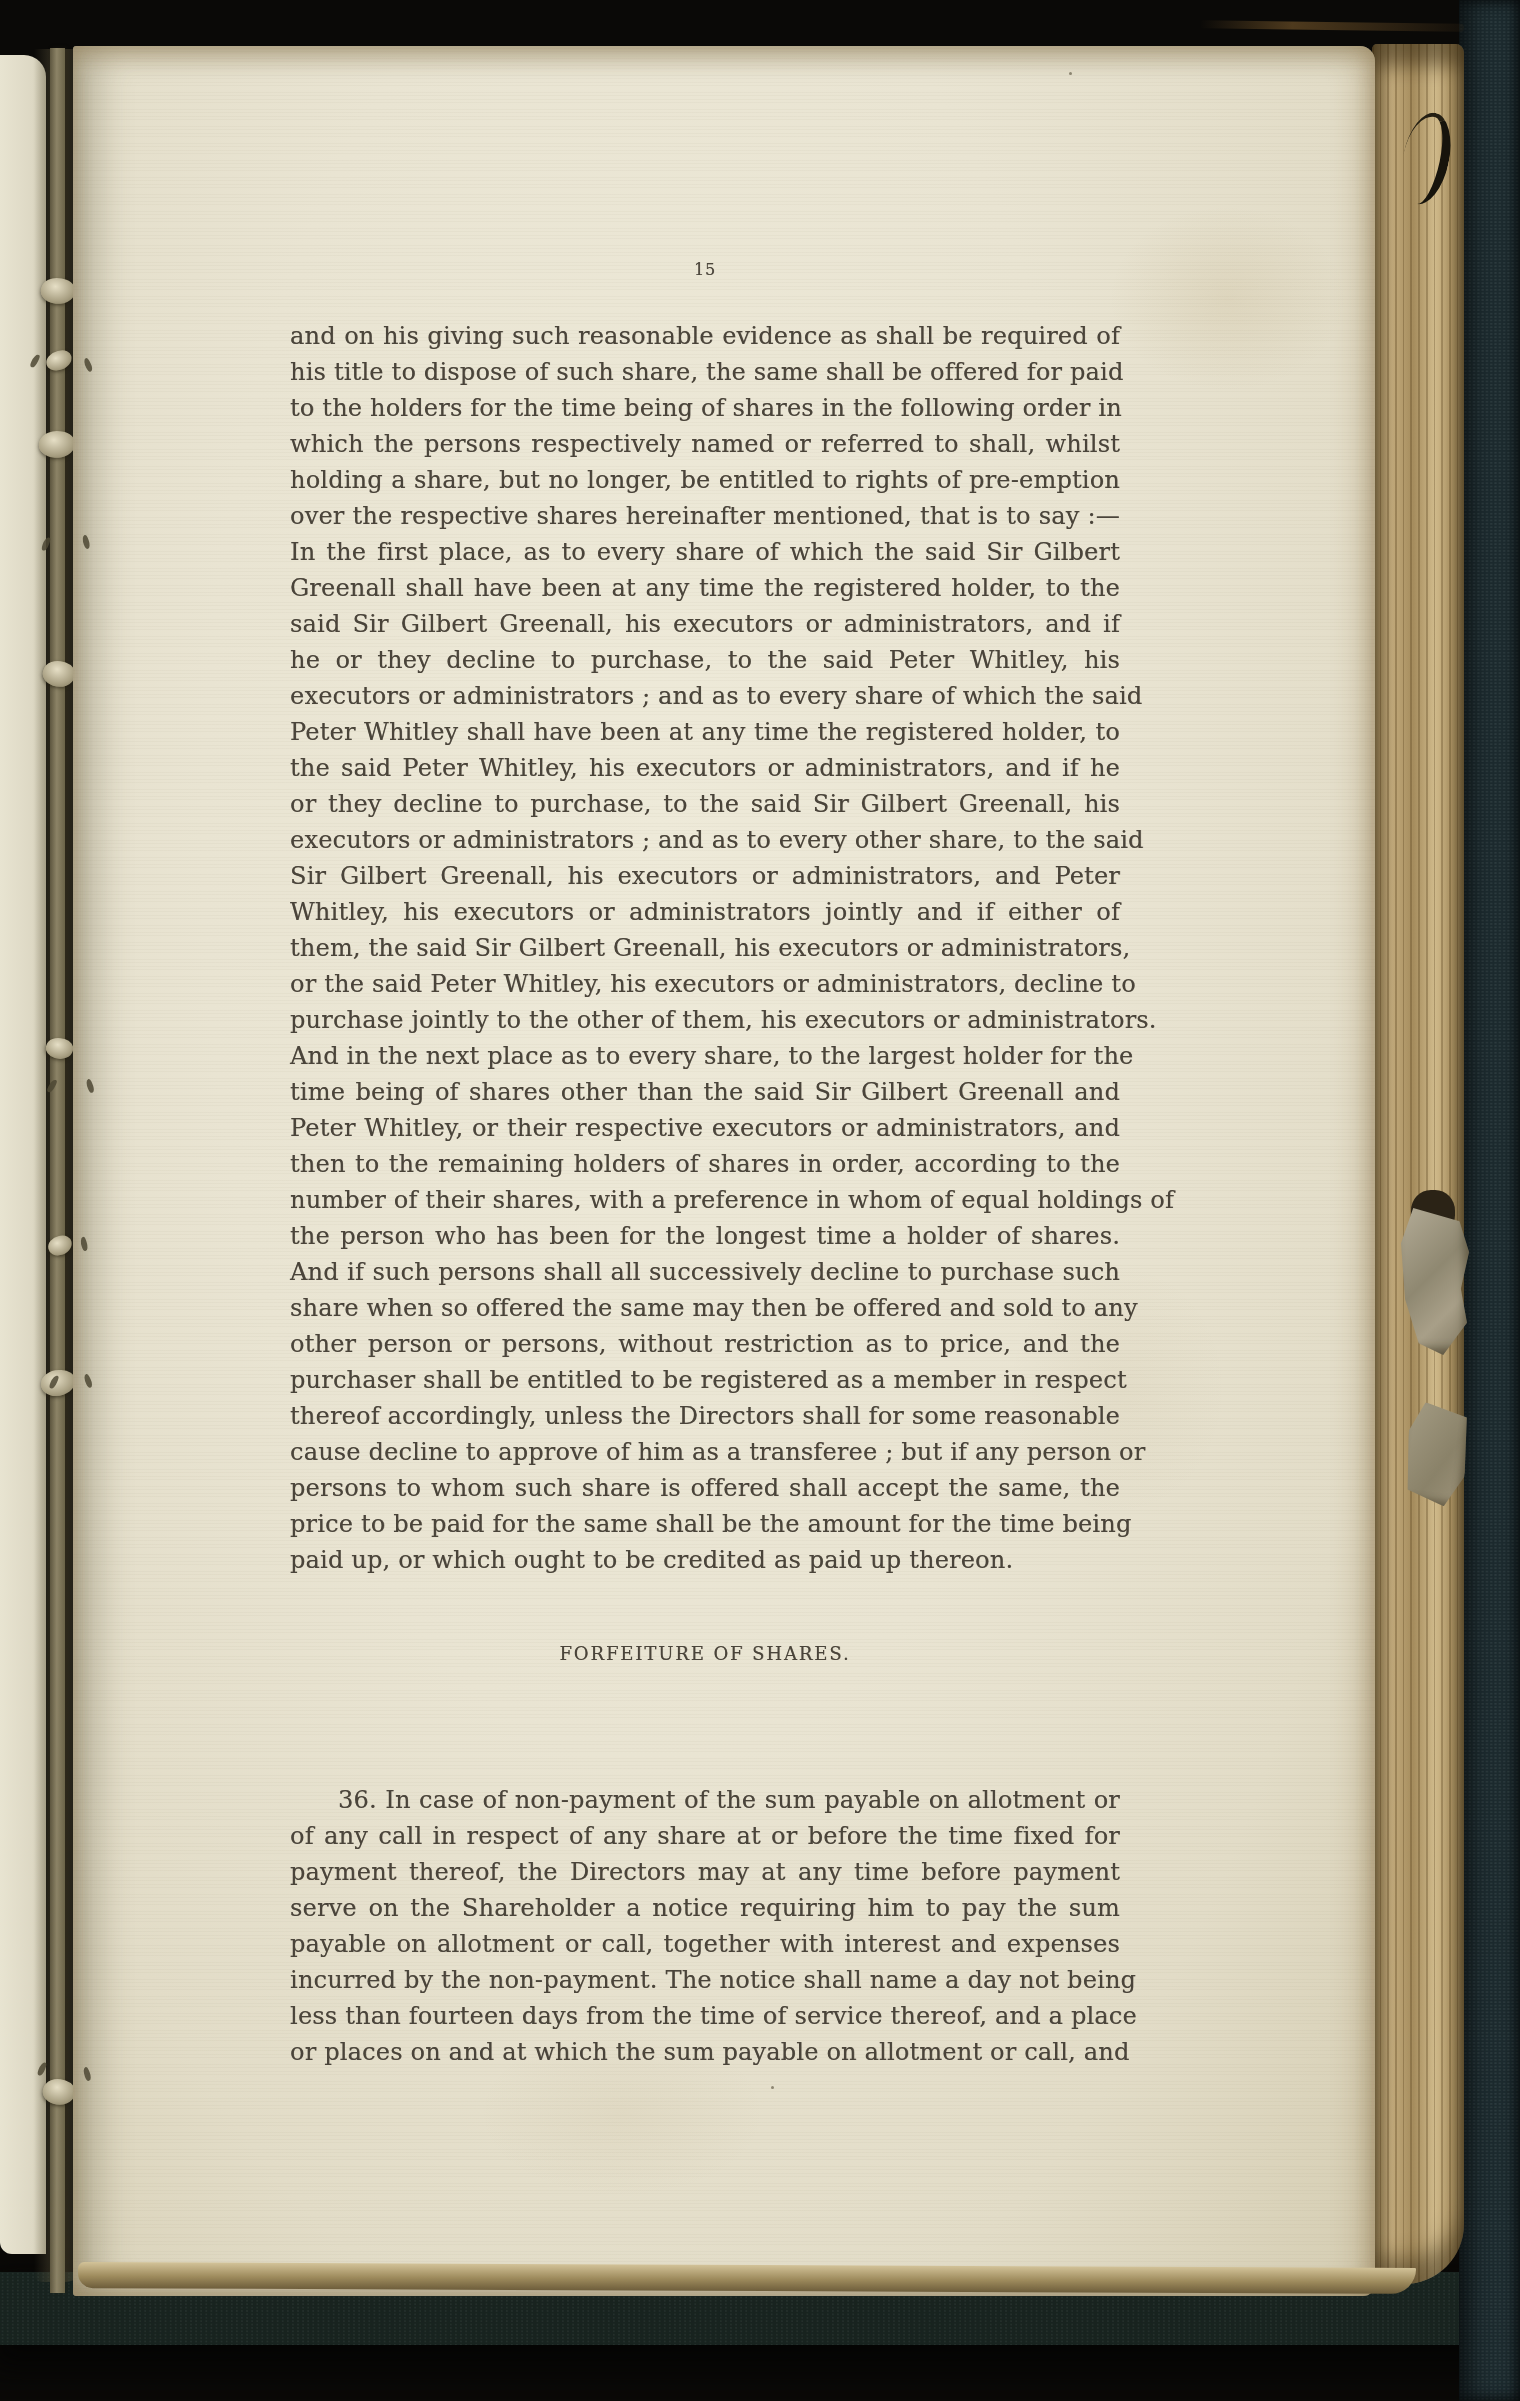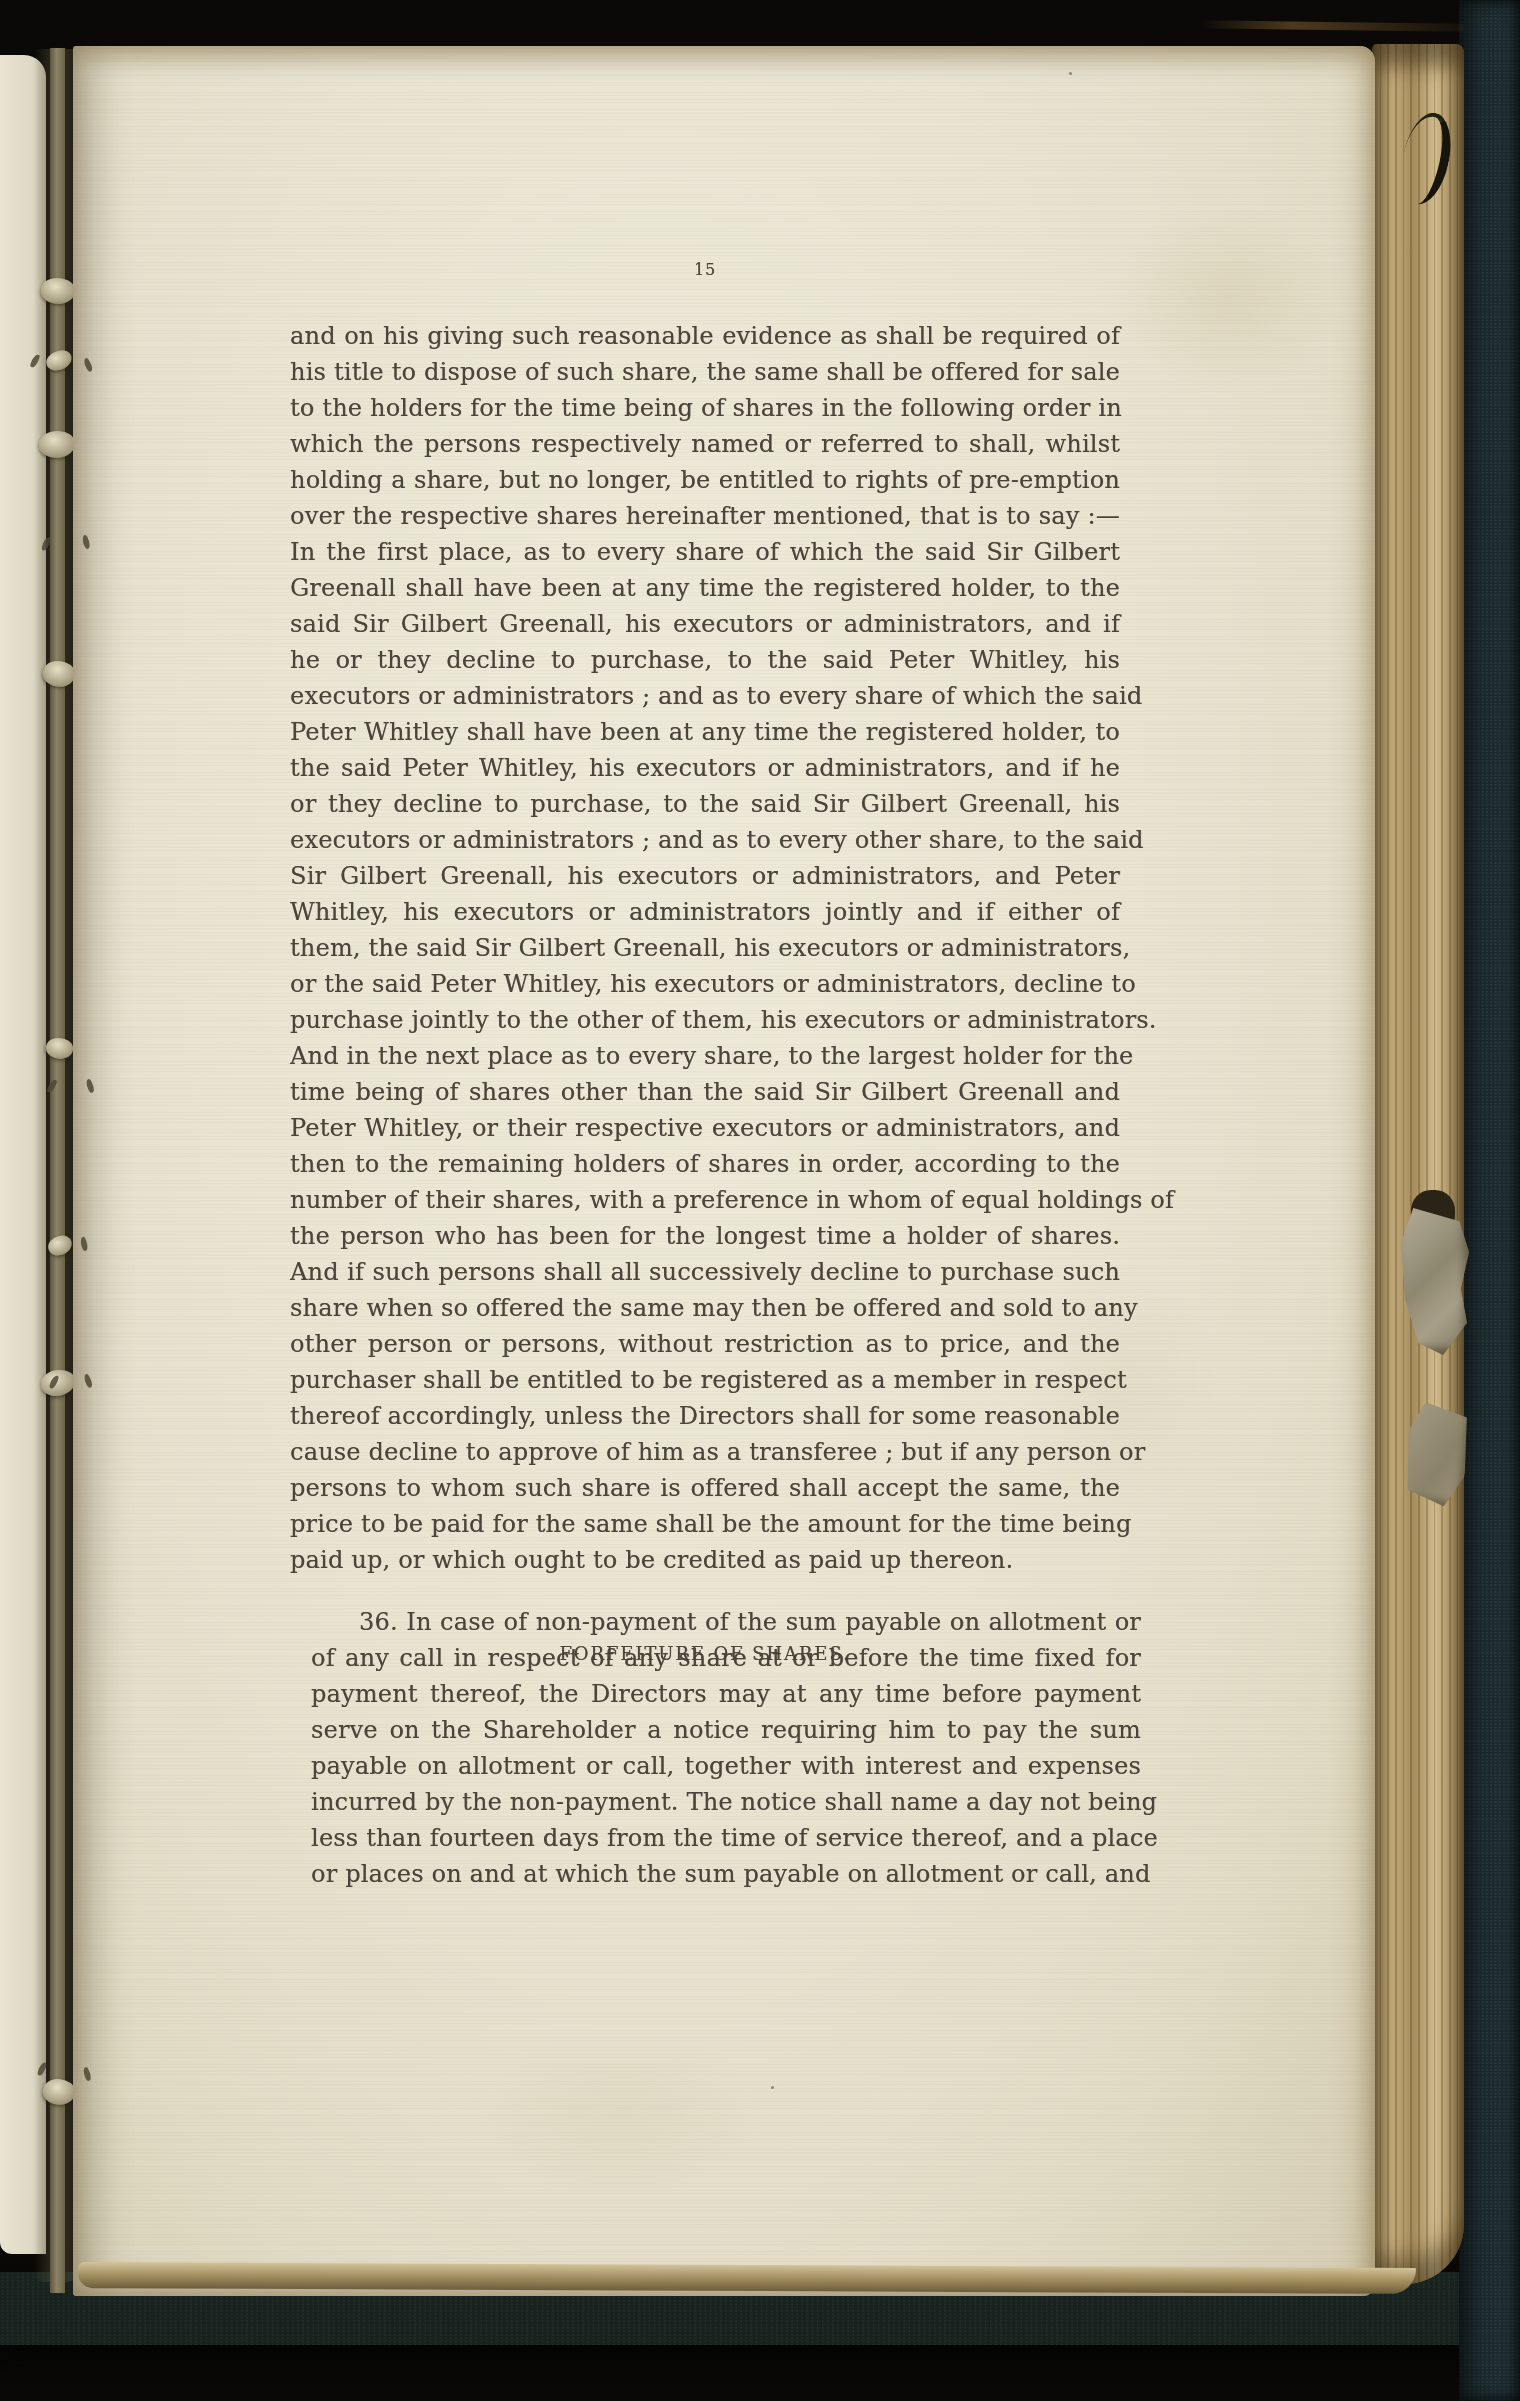--- a/index.html
+++ b/index.html
@@ -117,21 +117,21 @@
   .speck{position:absolute;width:3.4px;height:3.4px;border-radius:50%;background:rgba(70,60,40,.55);}
   
   .print{
     position:absolute;left:290px;width:830px;
     color:var(--ink,#4a443a);
     text-shadow:0.3px 0.3px 0.4px rgba(74,68,58,.55);
   }
   .page-number{top:252px;height:36px;line-height:36px;font-size:16px;
     text-align:center;letter-spacing:0.9px;}
   .body-block{top:318px;font-size:24px;}
-  .clause-block{top:1604px;font-size:24px;margin-left:21px;}
+  .clause-block{top:1782px;font-size:24px;}
   .tline{height:36px;line-height:36px;text-align:justify;text-align-last:justify;
     overflow:visible;white-space:nowrap;letter-spacing:0.2px;}
   .tline.no-just{text-align-last:left;}
   .tline.indent{padding-left:48px;}
   .section-heading{top:1635px;height:37px;line-height:37px;font-size:18px;
     text-align:center;letter-spacing:1.9px;}
 </style>
 </head>
 <body>
 
@@ -180,21 +180,21 @@
       <div class="tick" style="left: 51px; top: 1375px; transform: rotate(22deg);"></div>
       <div class="tick" style="left: 85px; top: 1374px; transform: rotate(-26deg);"></div>
       <div class="tick" style="left: 39px; top: 2062px; transform: rotate(20deg);"></div>
       <div class="tick" style="left: 84px; top: 2067px; transform: rotate(-22deg);"></div>
     </div>
 
   <div class="print page-number">15</div>
 
   <div class="print body-block">
       <div class="tline">and on his giving such reasonable evidence as shall be required of</div>
-      <div class="tline">his title to dispose of such share, the same shall be offered for sale</div>
+      <div class="tline">his title to dispose of such share, the same shall be offered for paid</div>
       <div class="tline">to the holders for the time being of shares in the following order in</div>
       <div class="tline">which the persons respectively named or referred to shall, whilst</div>
       <div class="tline">holding a share, but no longer, be entitled to rights of pre-emption</div>
       <div class="tline">over the respective shares hereinafter mentioned, that is to say :—</div>
       <div class="tline">In the first place, as to every share of which the said Sir Gilbert</div>
       <div class="tline">Greenall shall have been at any time the registered holder, to the</div>
       <div class="tline">said Sir Gilbert Greenall, his executors or administrators, and if</div>
       <div class="tline">he or they decline to purchase, to the said Peter Whitley, his</div>
       <div class="tline">executors or administrators ; and as to every share of which the said</div>
       <div class="tline">Peter Whitley shall have been at any time the registered holder, to</div>

